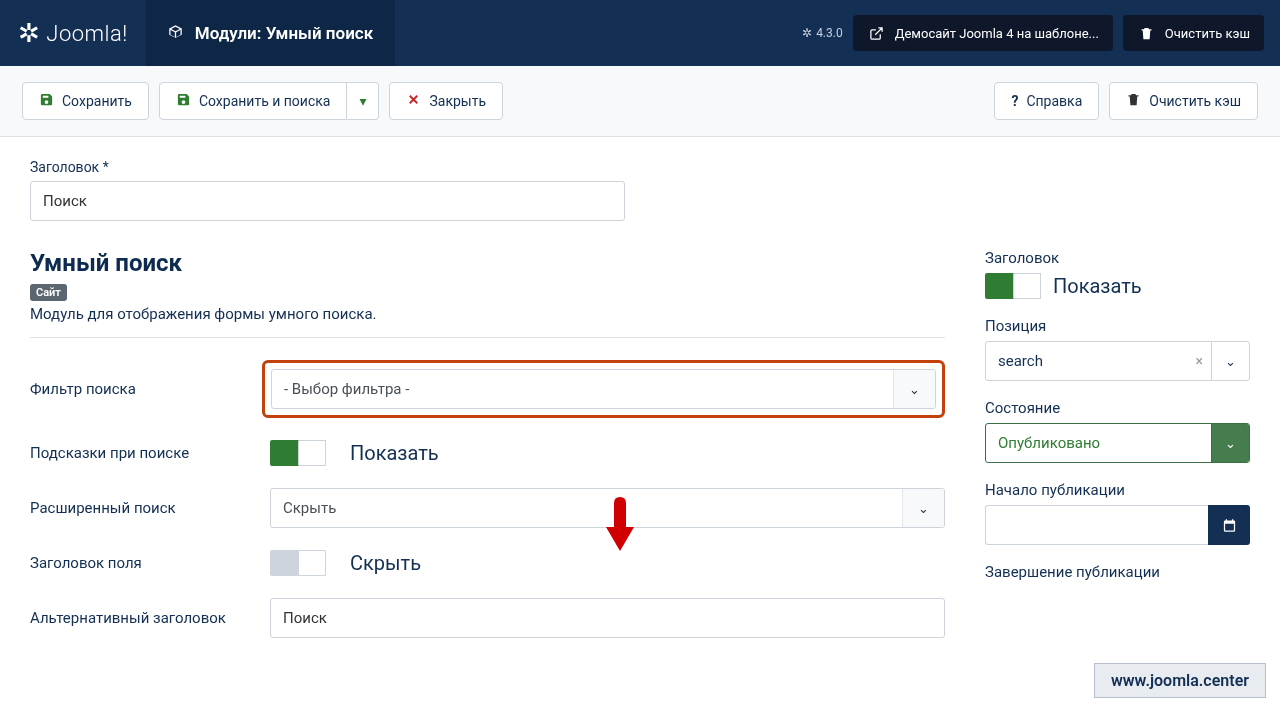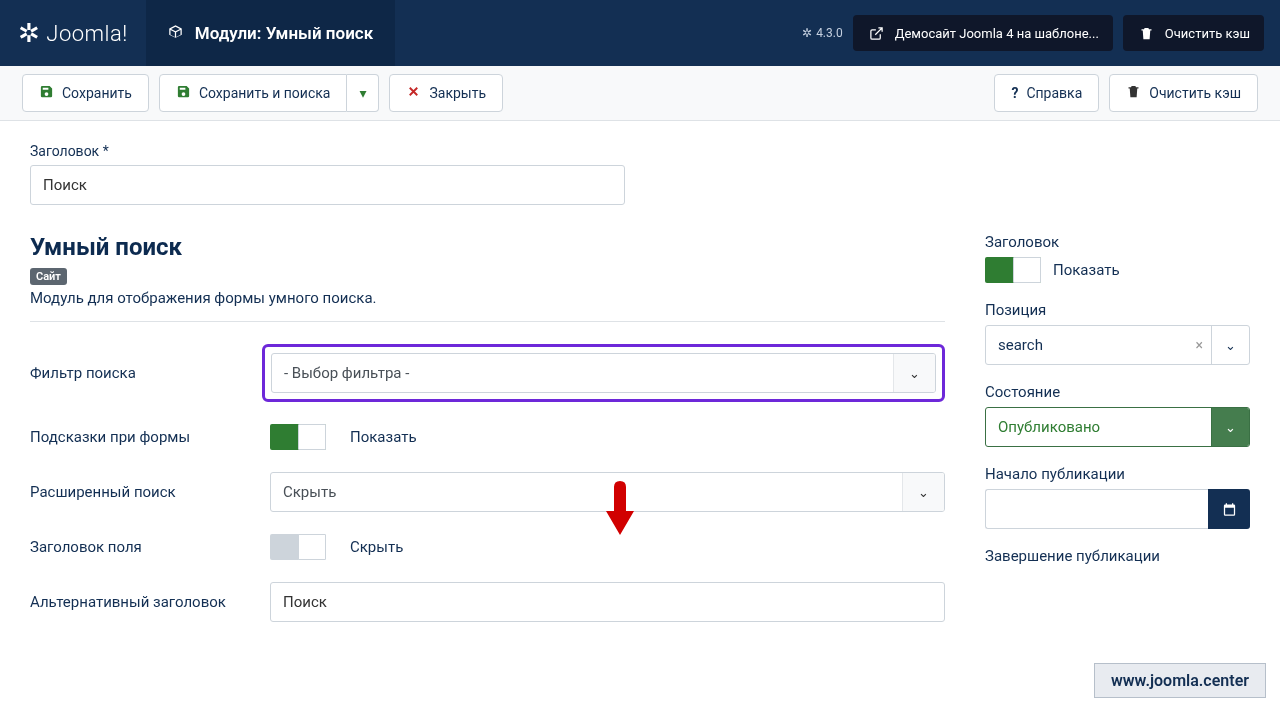--- a/index.html
+++ b/index.html
@@ -11,21 +11,21 @@
 .brand-logo { font-size: 22px; font-weight: 300; letter-spacing: 0.5px; display: flex; align-items: center; gap: 6px; }
 .brand-logo .joomla-mark { font-size: 26px; }
 .title-section { display: flex; align-items: center; background: #0e2747; padding: 9px 22px; height: 100%; gap: 12px; }
 .title-section .page-title { font-size: 17px; font-weight: 600; }
 .header-right { margin-left: auto; display: flex; align-items: center; gap: 10px; padding-right: 16px; }
 .version-pill { font-size: 12px; color: #c5d0e0; display: flex; align-items: center; gap: 4px; }
 .header-btn { background: #0f172a; border: none; color: #fff; padding: 8px 14px; border-radius: 4px; font-size: 13px; display: flex; align-items: center; gap: 8px; cursor: pointer; }
 .header-icon-circle { width: 20px; height: 20px; display: inline-flex; align-items: center; justify-content: center; }
 
 
-.toolbar { display: flex; align-items: center; padding: 8px 22px; border-bottom: 1px solid #dee2e6; gap: 10px; background: #f8f9fa; }
+.toolbar { display: flex; align-items: center; padding: 16px 22px; border-bottom: 1px solid #dee2e6; gap: 10px; background: #f8f9fa; }
 .btn { border: 1px solid #cdd4db; background: #fff; padding: 9px 16px; border-radius: 4px; font-size: 14px; cursor: pointer; display: inline-flex; align-items: center; gap: 8px; color: #132f53; }
 .btn-group { display: flex; }
 .btn-group .btn:first-child { border-top-right-radius: 0; border-bottom-right-radius: 0; }
 .btn-group .btn:last-child { border-top-left-radius: 0; border-bottom-left-radius: 0; border-left: none; padding: 9px 12px; }
 .toolbar-right { margin-left: auto; display: flex; gap: 10px; }
 .icon-green { color: #2f7d32; }
 .icon-red { color: #c52827; }
 
 
 .content { padding: 22px 30px 0 30px; }
@@ -46,31 +46,31 @@
 .module-desc { font-size: 15px; color: #132f53; margin-bottom: 10px; }
 hr.divider { border: none; border-top: 1px solid #dee2e6; margin: 14px 0 22px 0; }
 
 
 .form-row { display: flex; align-items: center; margin-bottom: 22px; }
 .form-row .row-label { width: 240px; flex-shrink: 0; font-size: 15px; color: #132f53; }
 .form-row .row-control { flex: 1; display: flex; align-items: center; gap: 12px; }
 .select-like { display: flex; align-items: center; justify-content: space-between; border: 1px solid #cdd4db; border-radius: 3px; background: #fff; width: 100%; height: 40px; overflow: hidden; }
 .select-like .sel-text { padding: 0 12px; font-size: 15px; color: #495057; }
 .select-like .sel-caret { width: 42px; height: 100%; display: flex; align-items: center; justify-content: center; border-left: 1px solid #e4e7ea; background: #f8f9fa; font-size: 13px; color: #333; }
-.highlight-box { border: 3px solid #6d28d9; border-radius: 6px; padding: 6px; margin-left: -8px; width: calc(100% + 16px); }
+.highlight-box { border: 3px solid #c2410c; border-radius: 6px; padding: 6px; margin-left: -8px; width: calc(100% + 16px); }
 
 
 .toggle { width: 56px; height: 26px; background: #cdd4db; border-radius: 2px; position: relative; cursor: pointer; }
 .toggle .knob { position: absolute; width: 28px; height: 100%; background: #fff; border: 1px solid #cdd4db; border-radius: 1px; top: 0; }
 .toggle.on { background: #2f7d32; }
 .toggle.on .knob { right: 0; }
 .toggle.off .knob { left: 0; }
 .toggle.off { background: #cdd4db; }
 .toggle-wrap { display: flex; align-items: center; }
-.toggle-label { margin-left: 12px; font-size: 15px; }
+.toggle-label { margin-left: 12px; font-size: 20px; }
 
 
 .side-field { margin-bottom: 18px; }
 .side-label { font-size: 15px; color: #132f53; margin-bottom: 6px; }
 .side-select { display: flex; align-items: center; border: 1px solid #cdd4db; border-radius: 3px; height: 40px; overflow: hidden; }
 .side-select .ss-text { flex: 1; padding: 0 12px; font-size: 15px; }
 .side-select .ss-clear { padding: 0 8px; color: #999; cursor: pointer; font-size: 14px; }
 .side-select .ss-caret { width: 38px; height: 100%; display: flex; align-items: center; justify-content: center; border-left: 1px solid #cdd4db; font-size: 13px; }
 .side-select.status { border-color: #3a7044; }
 .side-select.status .ss-text { color: #2f7d32; }
@@ -201,21 +201,21 @@
             <div class="select-like">
               <span class="sel-text">- Выбор фильтра -</span>
               <span class="sel-caret">⌄</span>
             </div>
           </div>
         </div>
       </div>
 
       
       <div class="form-row">
-        <div class="row-label">Подсказки при формы</div>
+        <div class="row-label">Подсказки при поиске</div>
         <div class="row-control">
           <div class="toggle on">
               <div class="knob"></div>
             </div>
           <span class="toggle-label">Показать</span>
         </div>
       </div>
 
       
       <div class="form-row">

